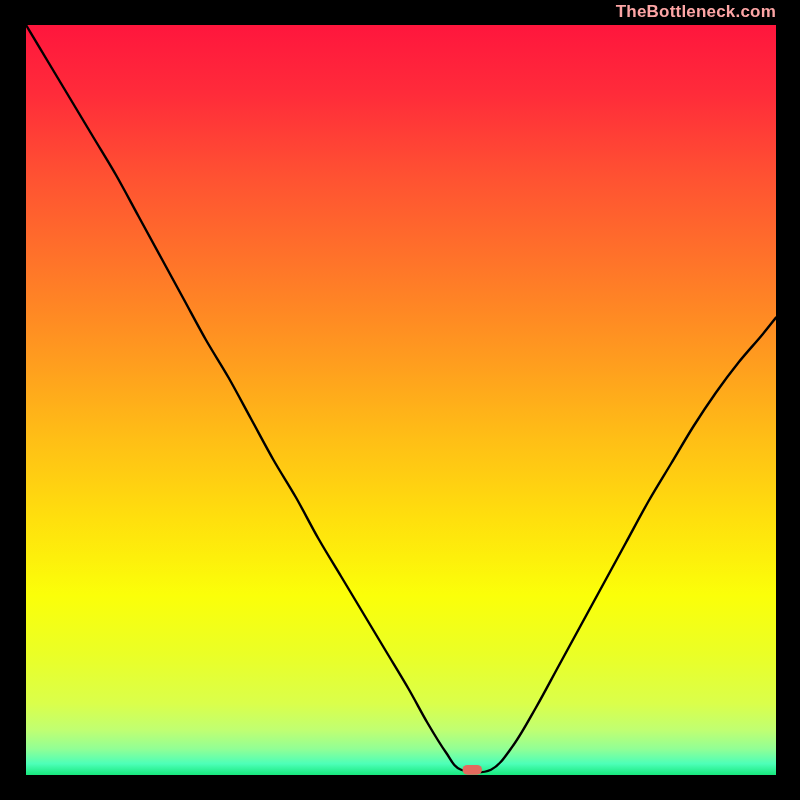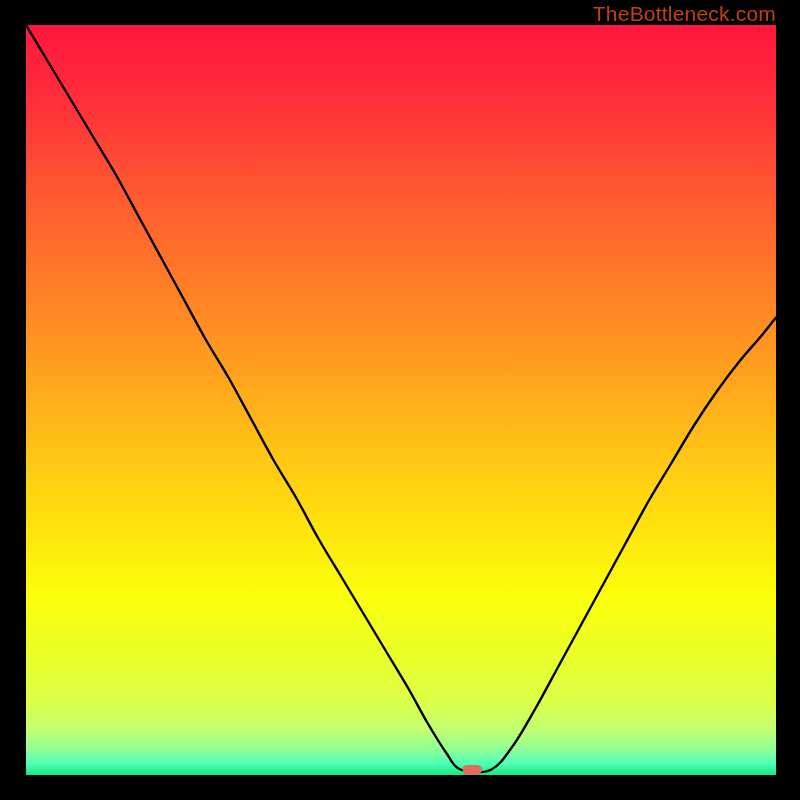--- a/index.html
+++ b/index.html
@@ -29,24 +29,25 @@
   svg.bg, svg.curve, svg.marker {
     position: absolute;
     left: 0;
     top: 0;
   }
   .watermark {
     position: absolute;
     top: 2px;
     right: 24px;
     font-family: Arial, Helvetica, sans-serif;
-    font-size: 21px;
-    color: #c2410c;
+    font-size: 17px;
+    color: #fca5a5;
     letter-spacing: 0.2px;
     user-select: none;
+    font-weight: bold;
   }
 </style>
 </head>
 <body>
 
 <div class="frame">
 
   <div class="plot">
 
     <svg class="bg" width="750" height="750" viewBox="0 0 750 750">

